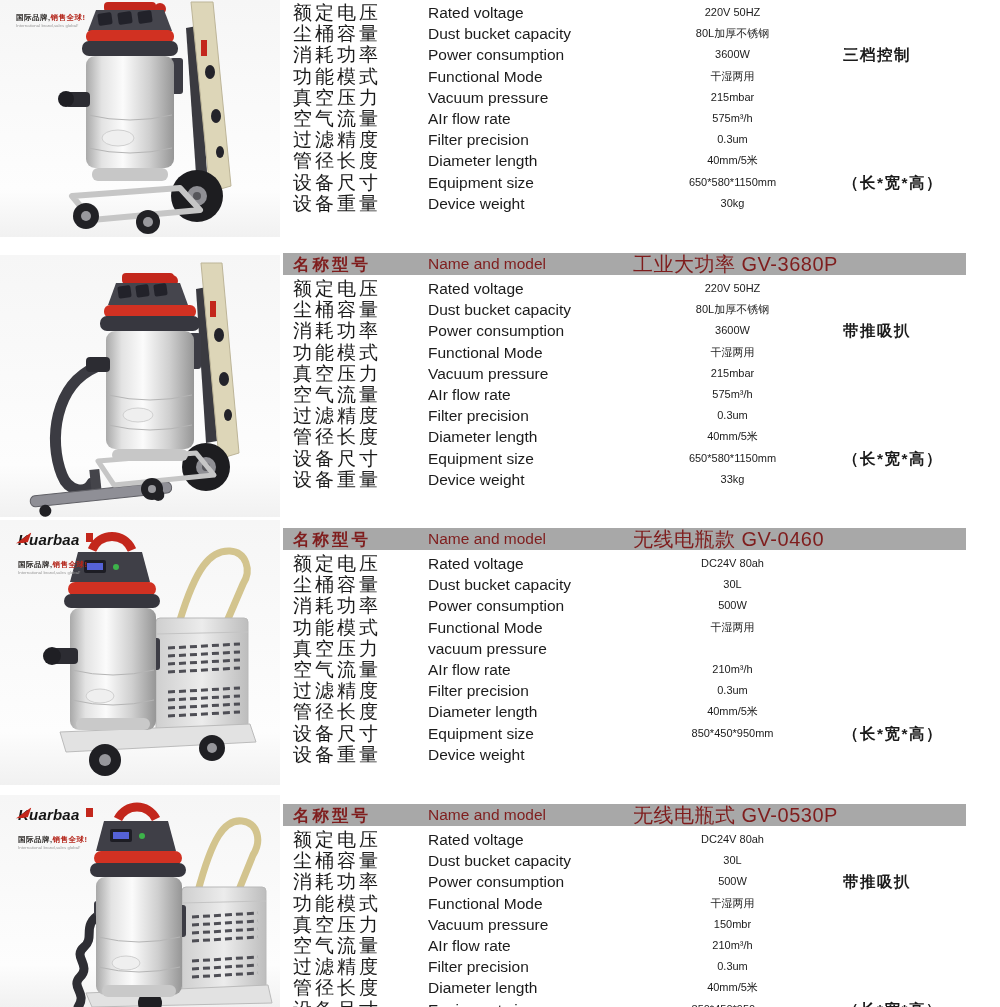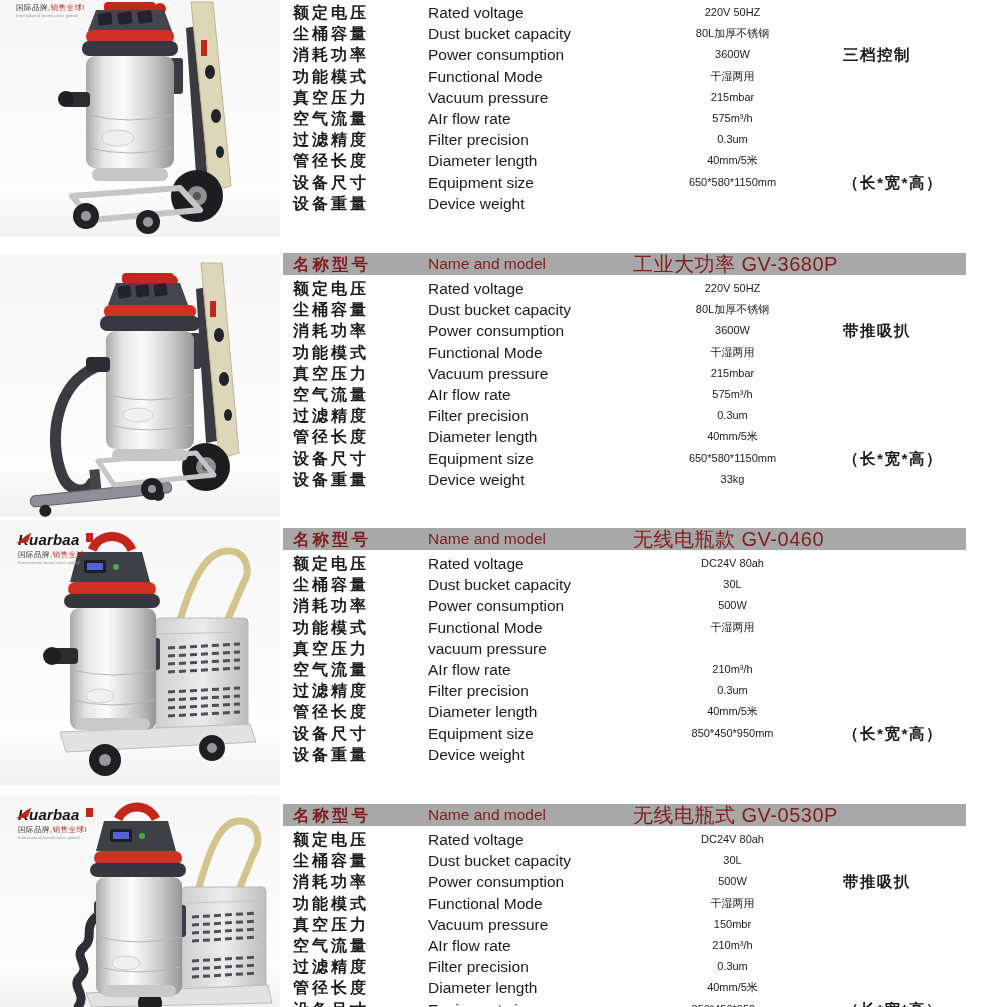--- a/index.html
+++ b/index.html
@@ -14,33 +14,33 @@
   
   .spec{position:absolute;left:283px;top:0;width:683px}
   .hdr{position:relative;height:22px;background:#a8a8a8;margin-bottom:3px}
   .hdr span{position:absolute;top:0;line-height:22px;white-space:nowrap;color:#7f1d1d}
   .hcn{left:10px;font-size:16.5px;font-weight:700;letter-spacing:3px}
   .hen{left:145px;font-size:15.5px;color:#1c1c1c}
   .hmodel{left:350px;font-size:20px;font-weight:400;letter-spacing:.5px}
 
   .row{position:relative;height:21.2px}
   .row span{position:absolute;top:0;line-height:21.2px;white-space:nowrap;color:#1b1b1b}
-  .c-cn{left:10px;width:135px;font-size:16px;font-weight:700;letter-spacing:3px;color:#0d0d0d}
+  .c-cn{left:10px;width:135px;font-size:19px;font-weight:400;letter-spacing:3px;color:#0d0d0d}
   .c-en{left:145px;width:200px;font-size:15.5px;color:#222}
   .c-val{left:337px;width:225px;text-align:center;font-size:11px;color:#141414}
   .c-note{left:560px;width:126px;font-size:15.5px;font-weight:600;letter-spacing:1.5px;color:#151515}
 
   
   .logo{position:absolute;z-index:3}
   .logo-row1{position:relative;height:15px;line-height:15px;white-space:nowrap}
   .logo-swoosh{position:absolute;left:-3px;top:1px;width:17px;height:10px;background:#c3271c;
     clip-path:polygon(0 100%,100% 0,72% 100%);transform:rotate(-6deg)}
   .logo-name{font-style:italic;font-weight:800;font-size:15px;color:#151515;letter-spacing:.2px}
   .logo-badge{display:inline-block;width:7px;height:9px;background:#c3271c;margin-left:2px;vertical-align:top;margin-top:1px}
-  .logo-cn{font-size:7.5px;font-weight:400;letter-spacing:.5px;white-space:nowrap;margin-top:3px}
+  .logo-cn{font-size:7.5px;font-weight:700;letter-spacing:.5px;white-space:nowrap;margin-top:13px}
   .logo-cn .t-dark{color:#33302e}
   .logo-cn .t-red{color:#b4261b}
   .logo-en{font-size:8px;color:#9a9a9a;transform:scale(.55);transform-origin:0 0;white-space:nowrap;width:200%}
 </style>
 </head>
 <body>
 
 <svg width="0" height="0" style="position:absolute">
   <defs>
     <linearGradient id="silver" x1="0" y1="0" x2="1" y2="0">
@@ -165,20 +165,21 @@
   </div>
         <div class="row">
     <span class="c-cn">设备尺寸</span>
     <span class="c-en">Equipment size</span>
     <span class="c-val">650*580*1150mm</span>
     <span class="c-note">（长*宽*高）</span>
   </div>
         <div class="row">
     <span class="c-cn">设备重量</span>
     <span class="c-en">Device weight</span>
+    <span class="c-val">30kg</span>
     <span class="c-note"></span>
   </div>
       </div>
   </div>
 </section>
 
 <section class="block" style="top:253px;height:265px">
   <div class="photo" style="top:2px">
     <svg width="280" height="262" viewBox="0 0 280 262">
       <rect width="280" height="262" fill="url(#photobg)"></rect>

